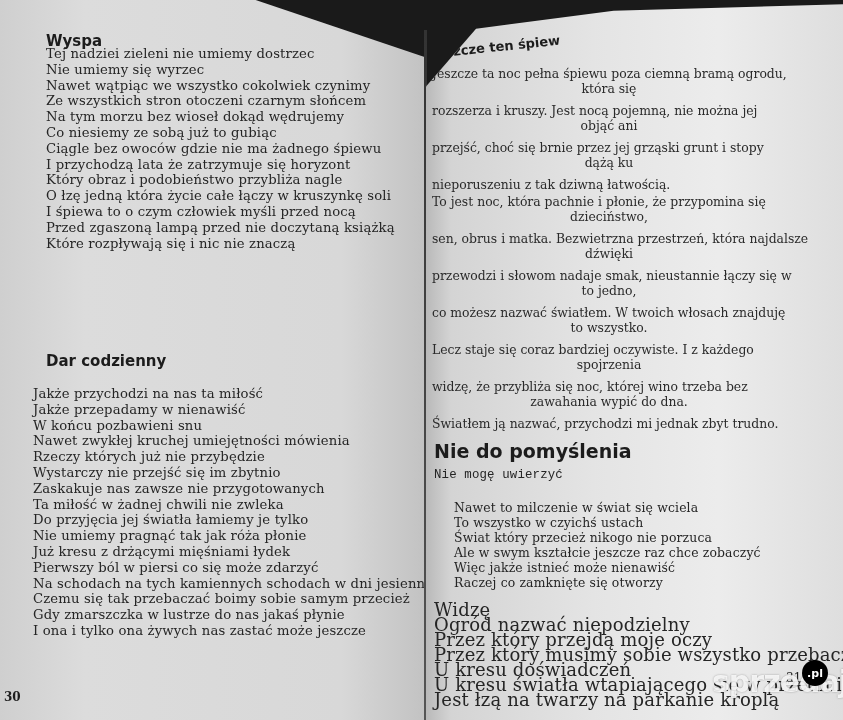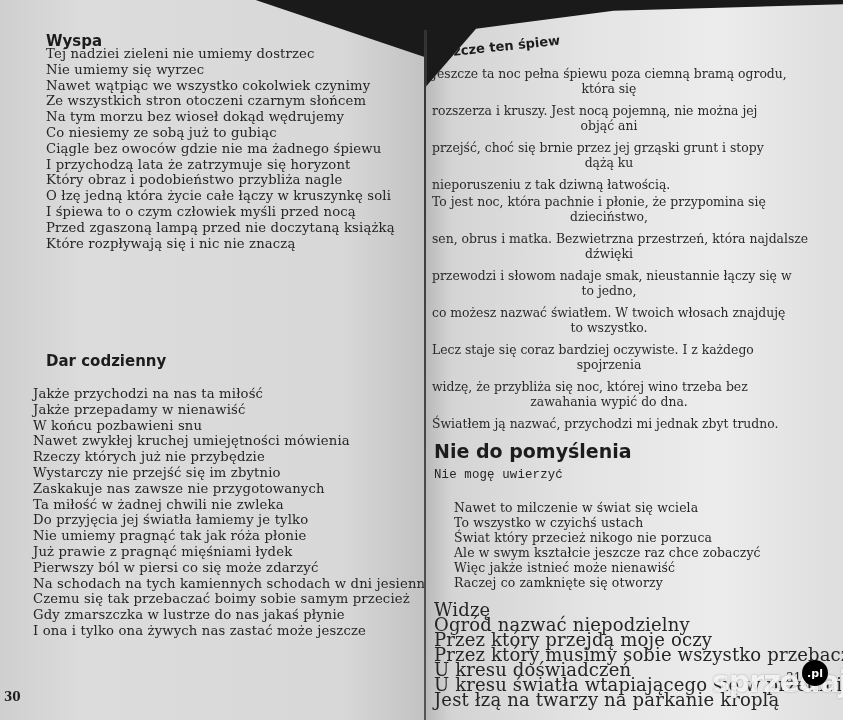--- a/index.html
+++ b/index.html
@@ -87,21 +87,21 @@
       <li>Jakże przychodzi na nas ta miłość</li>
       <li>Jakże przepadamy w nienawiść</li>
       <li>W końcu pozbawieni snu</li>
       <li>Nawet zwykłej kruchej umiejętności mówienia</li>
       <li>Rzeczy których już nie przybędzie</li>
       <li>Wystarczy nie przejść się im zbytnio</li>
       <li>Zaskakuje nas zawsze nie przygotowanych</li>
       <li>Ta miłość w żadnej chwili nie zwleka</li>
       <li>Do przyjęcia jej światła łamiemy je tylko</li>
       <li>Nie umiemy pragnąć tak jak róża płonie</li>
-      <li>Już prawie z pragnąć mięśniami łydek</li>
+      <li>Już kresu z drżącymi mięśniami łydek</li>
       <li>Pierwszy ból w piersi co się może zdarzyć</li>
       <li>Na schodach na tych kamiennych schodach w dni jesienne</li>
       <li>Czemu się tak przebaczać boimy sobie samym przecież</li>
       <li>Gdy zmarszczka w lustrze do nas jakaś płynie</li>
       <li>I ona i tylko ona żywych nas zastać może jeszcze</li>
     </ul>
 
     <span class="page-num" style="left:4px; top:690px;">30</span>
   </div>
 

